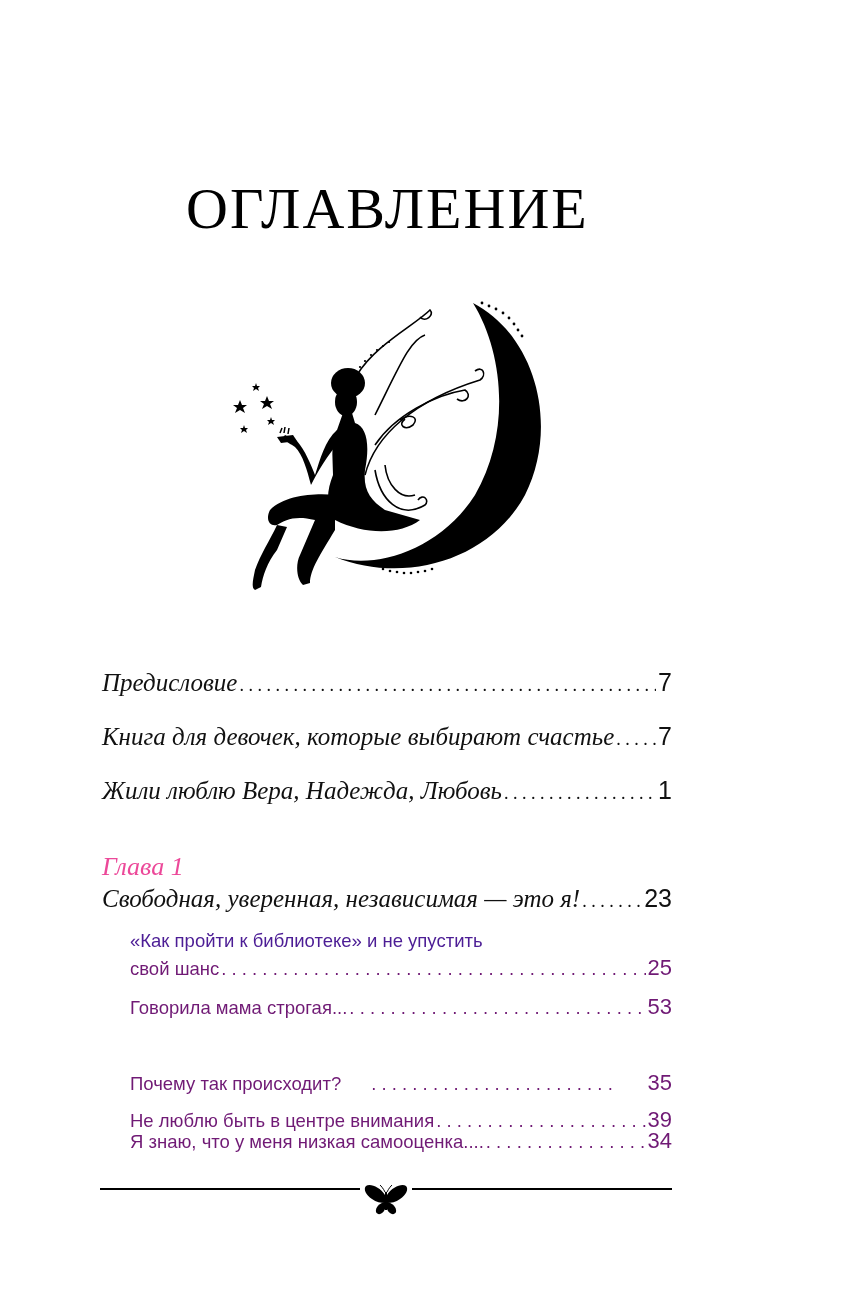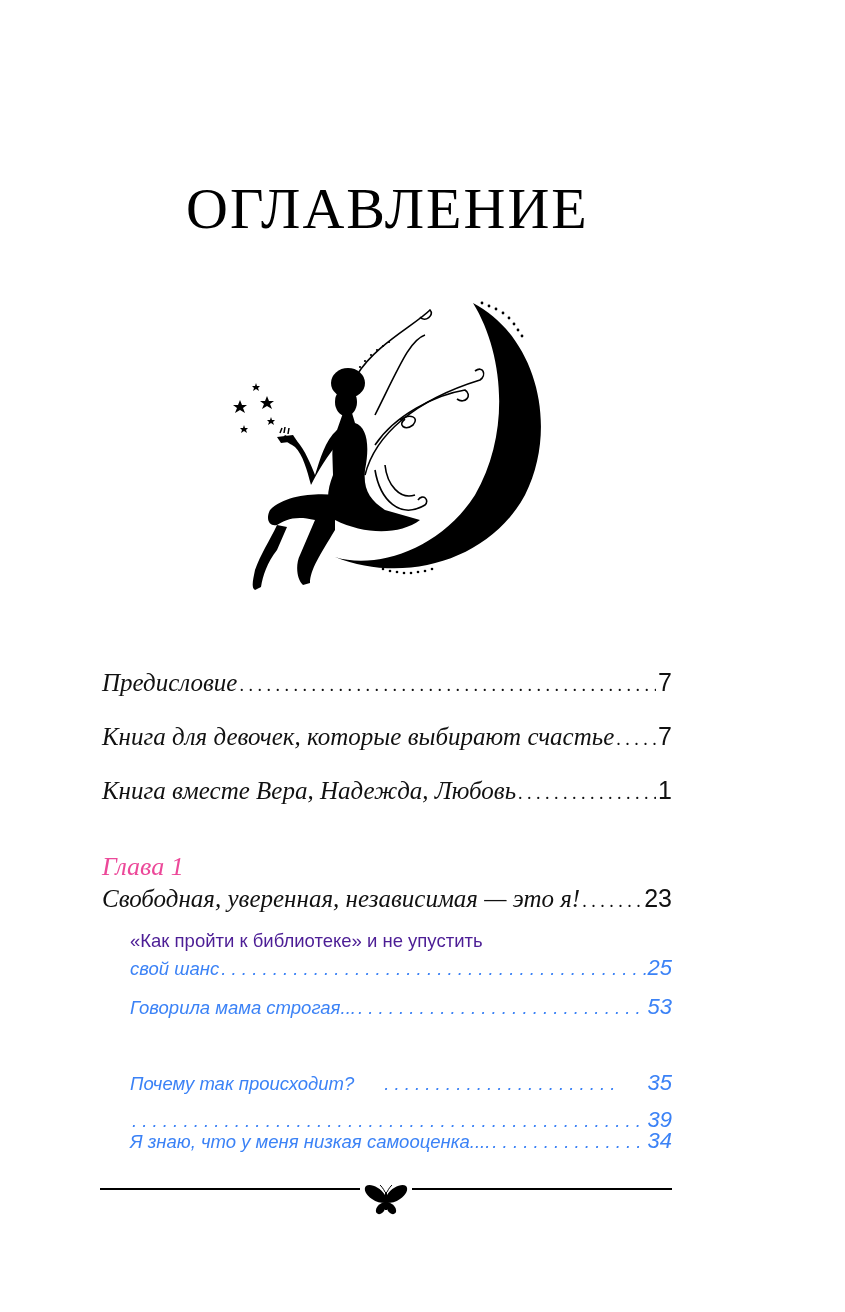--- a/index.html
+++ b/index.html
@@ -23,21 +23,21 @@
       content: ". . . . . . . . . . . . . . . . . . . . . . . . . . . . . . . . . . . . . . . . . . . . . . . . . . . . . . . . . . . . . . . . . . . . . . . . . . . . . . . . . . . . . . . . . . . . . . . . . . . . . . . .";
       letter-spacing: 0px;
     }
     .row .num { white-space: nowrap; }
     .script {
       font-family: "Liberation Serif", serif; font-style: italic; font-size: 25px;
     }
     .script .dots { font-style: normal; font-size: 18px; letter-spacing: 0; }
     .script .num { font-style: normal; font-size: 25px; font-family: "Liberation Sans", sans-serif; font-weight: 300; }
     .sans {
-      font-family: "Liberation Sans", sans-serif; font-size: 18.5px; color: #3b82f6; font-style: italic;
+      font-family: "Liberation Sans", sans-serif; font-size: 18.5px; color: #701a75;
     }
     .sans .num { font-size: 22px; }
     .chapter-label {
       position: absolute; left: 0; top: 852px; font-family: "Liberation Serif", serif;
       font-style: italic; font-size: 26px; color: #ec4899;
     }
     .subline { position: absolute; left: 28px; font-family: "Liberation Sans", sans-serif; font-size: 18.5px; color:#4c1d95; white-space: nowrap; }
     .divider { position: absolute; top: 1188px; height: 2px; background: #000; }
     .butterfly { position: absolute; left: 362px; top: 1183px; width: 48px; height: 34px; }
   </style>
@@ -122,21 +122,21 @@
       <span class="num">7</span>
     </div>
 
     <div class="row script" style="top:722px;">
       <span class="label">Книга для девочек, которые выбирают счастье</span>
       <span class="dots"></span>
       <span class="num">7</span>
     </div>
 
     <div class="row script" style="top:776px;">
-      <span class="label">Книга вместе Вера, Надежда, Любовь</span>
+      <span class="label">Жили люблю Вера, Надежда, Любовь</span>
       <span class="dots"></span>
       <span class="num">1</span>
     </div>
 
     <div class="chapter-label">Глава 1</div>
 
     <div class="row script" style="top:884px;">
       <span class="label">Свободная, уверенная, независимая — это я!</span>
       <span class="dots"></span>
       <span class="num">23</span>
@@ -161,20 +161,21 @@
       <span class="num">34</span>
     </div>
 
     <div class="row sans" style="top:1070px; left:28px; width:542px;gap:28px;">
       <span class="label">Почему так происходит?</span>
       <span class="dots"></span>
       <span class="num">35</span>
     </div>
 
     <div class="row sans" style="top:1107px; left:28px; width:542px;">
+      <span class="label">Не люблю быть в центре внимания</span>
       <span class="dots"></span>
       <span class="num">39</span>
     </div>
   </div>
 
   <div class="divider" style="left:100px; width:260px;"></div>
   <svg class="butterfly" viewBox="0 0 48 34">
     <g fill="#000">
       <path d="M23 12 C 18 4, 8 0, 4 3 C 1 6, 4 12, 10 16 C 14 19, 19 20, 23 20 Z"></path>
       <path d="M25 12 C 30 4, 40 0, 44 3 C 47 6, 44 12, 38 16 C 34 19, 29 20, 25 20 Z"></path>

